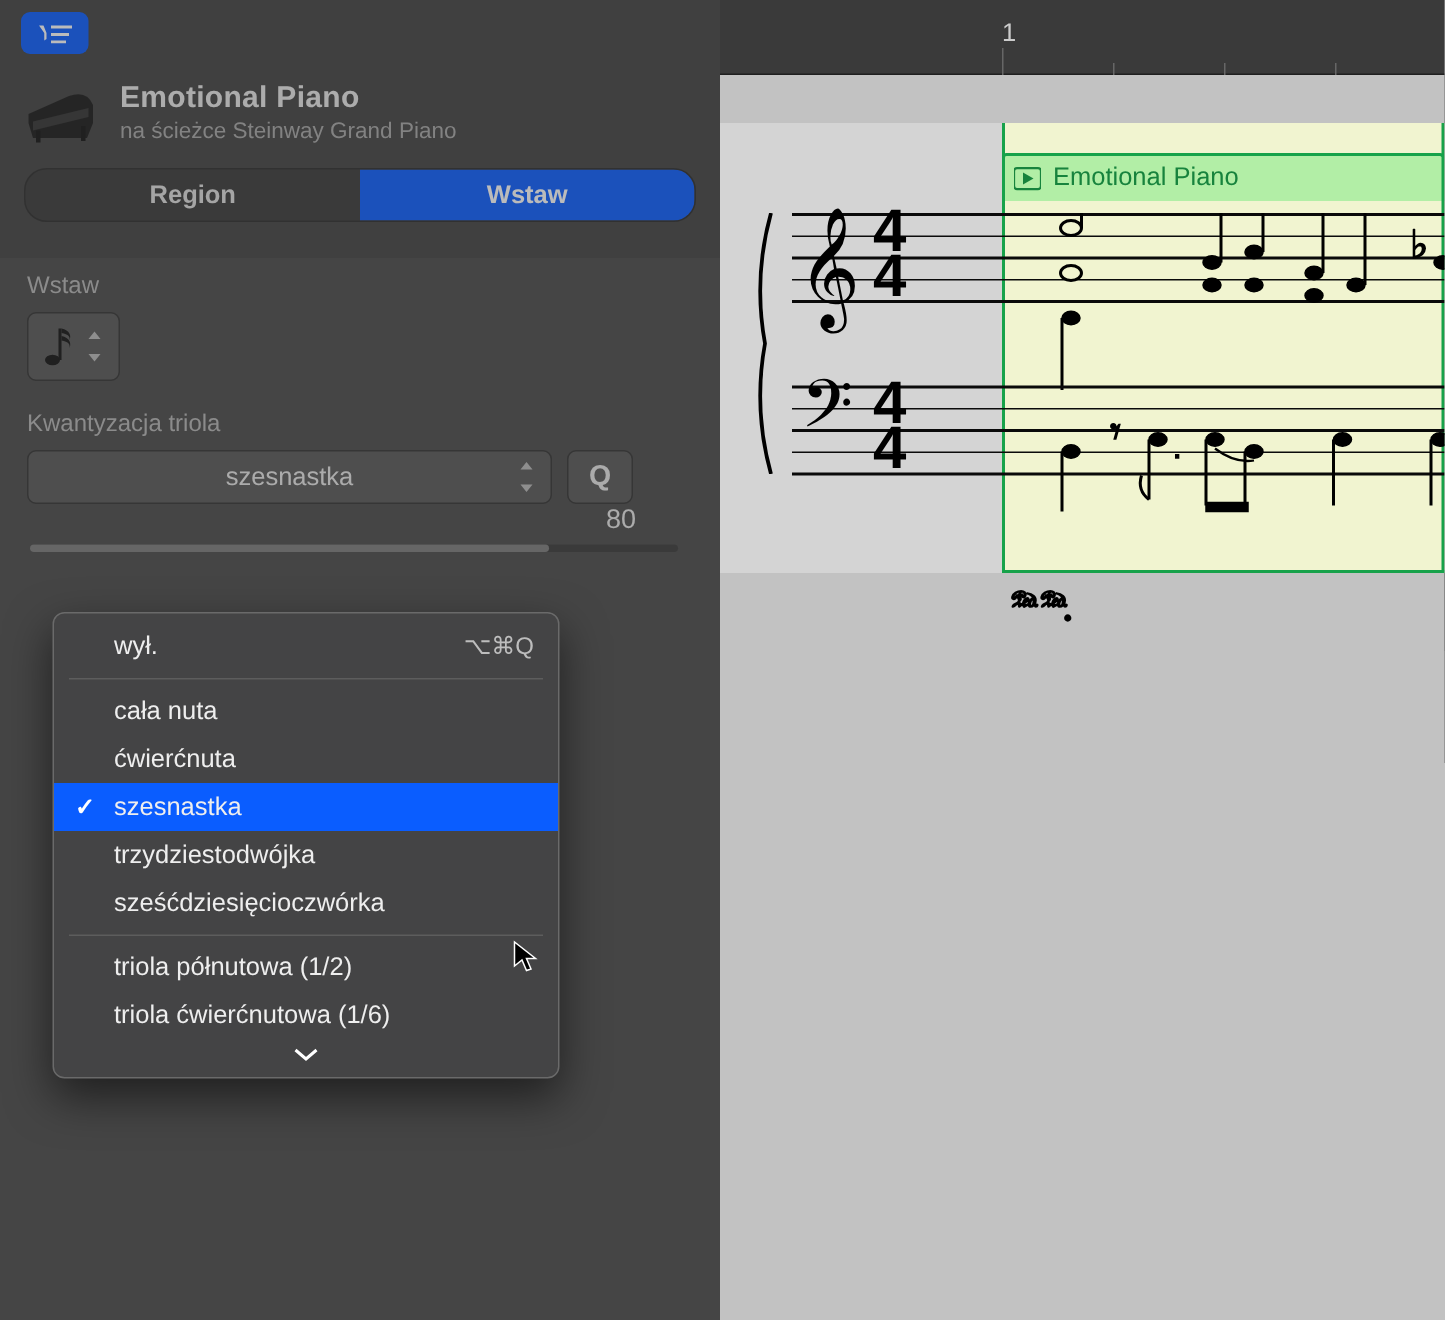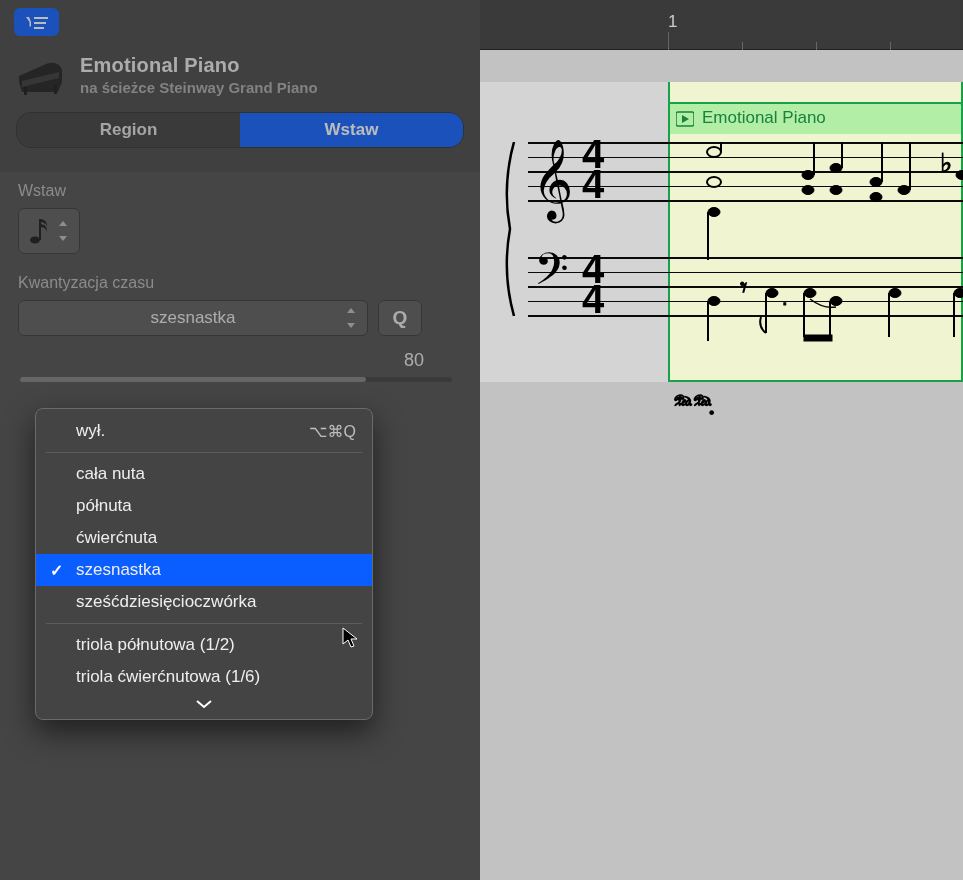--- a/index.html
+++ b/index.html
@@ -9,50 +9,50 @@
 
 .left{width:480px;background:#4a4a4a;display:flex;flex-direction:column;position:relative}
 
 .insp-top{padding:0 0 10px 0;background:#424242}
 .toolbar-btn{display:inline-flex;align-items:center;justify-content:center;width:45px;height:28px;background:#0a5dff;border-radius:6px;margin:8px 0 0 14px;cursor:default}
 .toolbar-btn svg{fill:#fff}
 .title-row{display:flex;align-items:center;padding:18px 16px 8px 16px}
 .piano-icon{width:50px;height:42px;margin-right:14px;position:relative}
 .piano-icon svg{width:100%;height:100%}
 .title-text h1{color:#e8e8e8;font-size:20px;font-weight:600;letter-spacing:.2px}
-.title-text .sub{color:#a8a8a8;font-size:15px;font-weight:700;margin-top:2px}
+.title-text .sub{color:#a8a8a8;font-size:15px;font-weight:400;margin-top:2px}
 
 .seg{display:flex;margin:8px 16px 14px 16px;background:#3a3a3a;border-radius:15px;overflow:hidden;border:1px solid #2c2c2c}
 .seg div{flex:1;text-align:center;padding:7px 0;font-size:17px;font-weight:600;color:#ddd;cursor:default}
 .seg .active{background:#0a5dff;color:#fff}
 
 .section{padding:10px 18px}
 .section-label{color:#b5b5b5;font-size:16px;font-weight:400;margin-bottom:8px}
 .insert-widget{display:inline-flex;align-items:center;background:#585858;border:1px solid #333;border-radius:6px;padding:8px 10px;gap:8px}
 .note-ic{width:20px;height:28px}
 .up-down{position:relative;width:12px;height:20px}
 .up-down:before,.up-down:after{content:"";position:absolute;left:2px;border-left:4px solid transparent;border-right:4px solid transparent}
 .up-down:before{top:0;border-bottom:5px solid #bbb}
 .up-down:after{bottom:0;border-top:5px solid #bbb}
 
 .quant-row{display:flex;align-items:center;gap:10px}
 .quant-select{flex:1;max-width:350px;background:#585858;border:1px solid #333;border-radius:6px;padding:7px 12px;color:#e7e7e7;font-size:17px;font-weight:500;text-align:center;position:relative;cursor:default}
 .quant-select .up-down{position:absolute;right:10px;top:50%;transform:translateY(-50%)}
 .q-btn{width:44px;height:36px;background:#585858;border:1px solid #333;border-radius:6px;color:#e7e7e7;font-size:19px;font-weight:600;display:flex;align-items:center;justify-content:center;cursor:default}
 
-.val-row{display:flex;align-items:center;margin-top:14px;padding:0 2px}
+.val-row{display:flex;align-items:center;padding:0 2px}
 .val-num{margin-left:auto;margin-right:36px;color:#e7e7e7;font-size:18px;font-weight:400}
 .slider-track{width:432px;height:5px;background:#3a3a3a;border-radius:3px;margin:6px 0 0 2px}
 .slider-track .fill{height:100%;background:#7d7d7d;border-radius:3px}
 
 .left-cover{position:absolute;left:0;right:0;top:0;bottom:0;background:rgba(60,60,60,.35);pointer-events:none}
 
 
 .menu{position:absolute;left:35px;top:408px;width:338px;background:#444445;border:1px solid #6a6a6a;border-radius:8px;box-shadow:0 12px 30px rgba(0,0,0,.55);padding:6px 0;z-index:50}
-.menu-item{display:flex;align-items:center;padding:6px 16px 6px 40px;color:#eee;font-size:17px;font-weight:400;position:relative;cursor:default}
+.menu-item{display:flex;padding:6px 16px 6px 40px;color:#eee;font-size:17px;font-weight:400;position:relative;cursor:default}
 .menu-item.first{justify-content:space-between;padding-right:16px}
 .menu-item .shortcut{color:#bdbdbd;font-size:16px}
 .menu-sep{height:1px;background:#5d5d5d;margin:5px 10px}
 .menu-item.selected{background:#0a5dff}
 .menu-item .check{position:absolute;left:14px;top:50%;transform:translateY(-50%);color:#fff;font-size:16px;font-weight:700}
 .menu-more{text-align:center;padding:4px 0;color:#ddd;font-size:20px;line-height:10px}
 .menu-more svg{width:18px;height:10px;fill:#fff}
 
 .cursor{position:absolute;left:340px;top:626px;width:22px;height:22px;z-index:60}
 .cursor svg{width:100%;height:100%}
@@ -132,21 +132,21 @@
             <ellipse cx="6" cy="23" rx="5" ry="3.5" fill="#111"></ellipse>
             <rect x="10" y="2" width="2" height="21" fill="#111"></rect>
             <path d="M12 2 Q20 4 17 11 Q19 6 12 5 Z" fill="#111"></path>
             <path d="M12 7 Q20 9 17 16 Q19 11 12 10 Z" fill="#111"></path>
           </svg>
         <div class="up-down"></div>
       </div>
     </div>
 
     <div class="section">
-      <div class="section-label">Kwantyzacja czasu</div>
+      <div class="section-label">Kwantyzacja triola</div>
       <div class="quant-row">
         <div class="quant-select">
           <span>szesnastka</span>
           <div class="up-down"></div>
         </div>
         <div class="q-btn">Q</div>
       </div>
       <div class="val-row">
         <span class="val-num">80</span>
       </div>
@@ -281,28 +281,28 @@
   <div class="menu">
     <div class="menu-item first">
       <span>wył.</span>
       <span class="shortcut">⌥⌘Q</span>
     </div>
     <div class="menu-sep"></div>
     <div class="menu-item">
         <span>cała nuta</span>
       </div>
     <div class="menu-item">
-        <span>półnuta</span>
-      </div>
-    <div class="menu-item">
         <span>ćwierćnuta</span>
       </div>
     <div class="menu-item selected">
         <span class="check">✓</span>
         <span>szesnastka</span>
+      </div>
+    <div class="menu-item">
+        <span>trzydziestodwójka</span>
       </div>
     <div class="menu-item">
         <span>sześćdziesięcioczwórka</span>
       </div>
     <div class="menu-sep"></div>
     <div class="menu-item">
         <span>triola półnutowa (1/2)</span>
       </div>
     <div class="menu-item">
         <span>triola ćwierćnutowa (1/6)</span>

